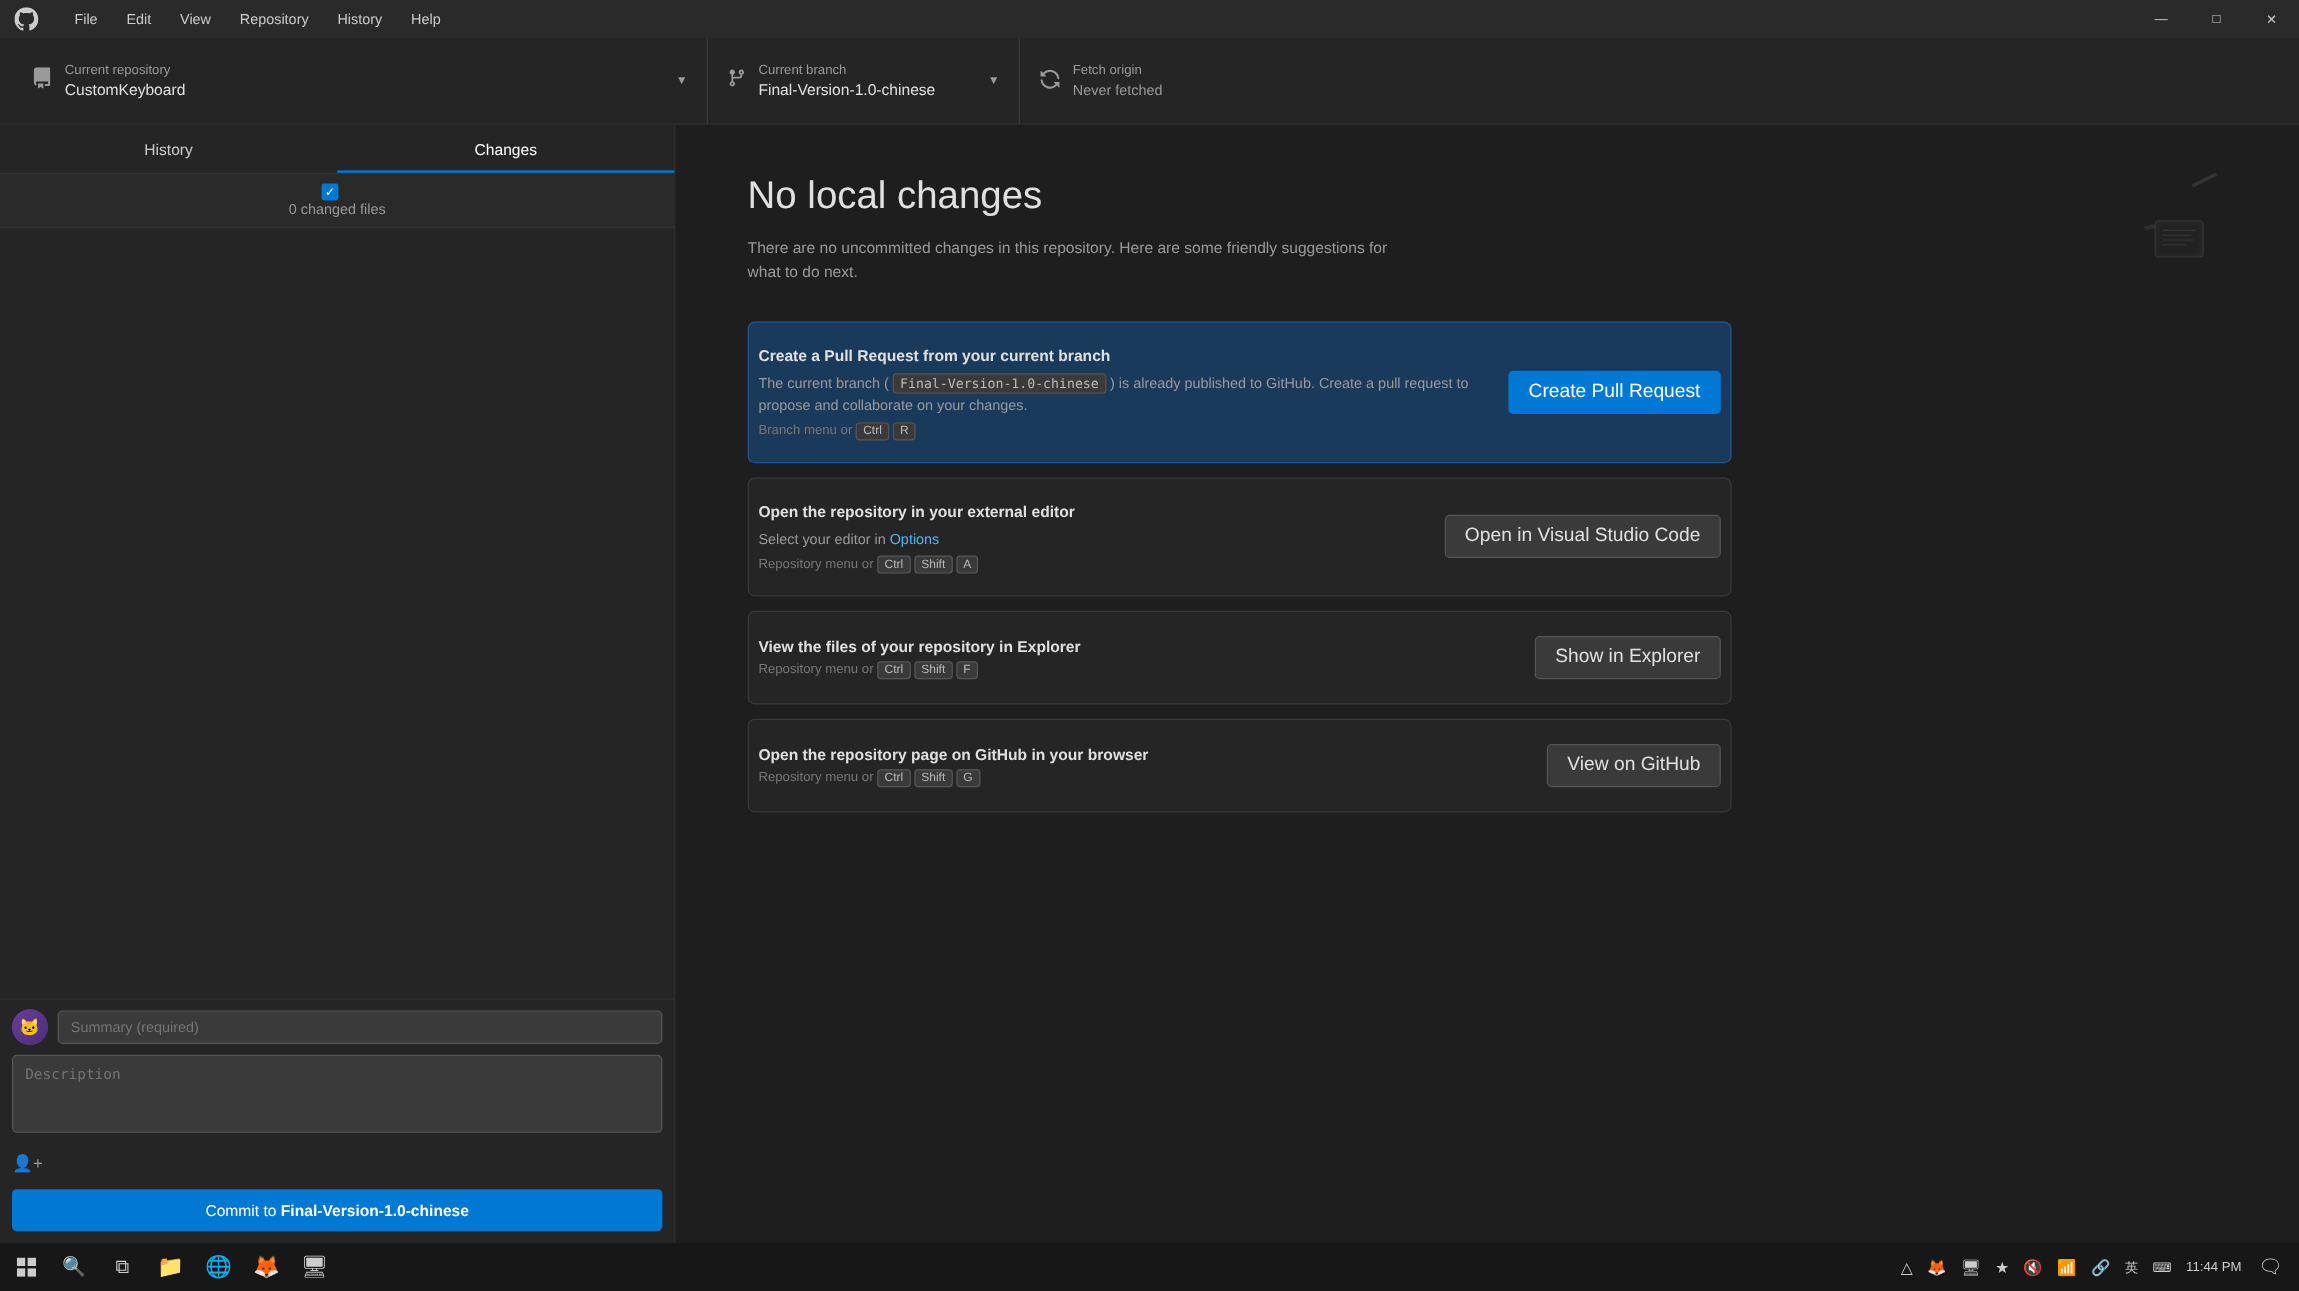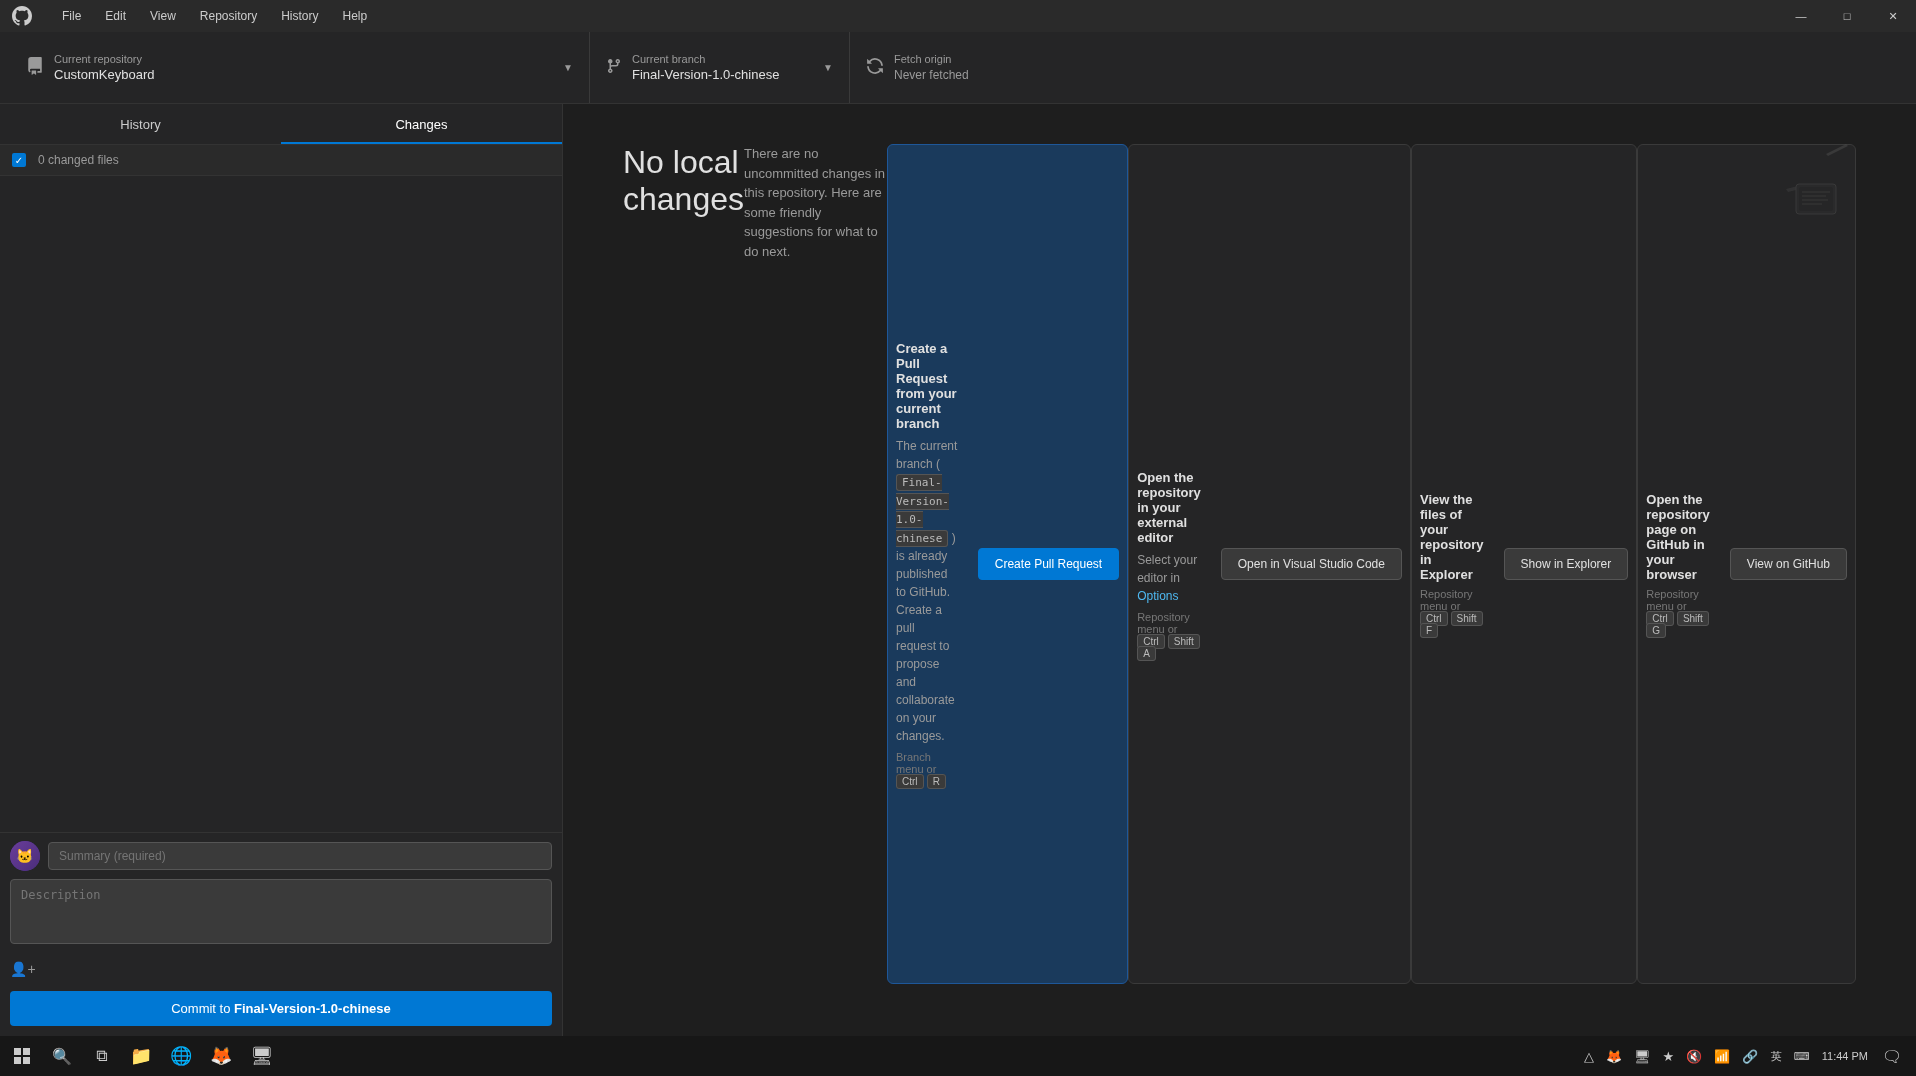--- a/index.html
+++ b/index.html
@@ -153,20 +153,21 @@
       height: 2px;
       background: #0078d4;
     }
 
     .changed-files-row {
       display: flex;
       align-items: center;
       padding: 8px 12px;
       background: #2a2a2a;
       border-bottom: 1px solid #333;
+      flex-direction: column;
     }
     .checkbox {
       width: 14px;
       height: 14px;
       background: #0078d4;
       border: none;
       border-radius: 2px;
       display: flex;
       align-items: center;
       justify-content: center;
@@ -253,21 +254,21 @@
       color: #9a9a9a;
       font-size: 12px;
       cursor: pointer;
     }
 
     
     .main-content {
       flex: 1;
       background: #1e1e1e;
       display: flex;
-      flex-direction: row;
+      flex-direction: column;
       padding: 40px 60px;
       position: relative;
     }
     .no-changes-title {
       font-size: 32px;
       color: #e0e0e0;
       font-weight: 300;
       margin-bottom: 16px;
     }
     .no-changes-subtitle {
@@ -334,21 +335,21 @@
       padding: 1px 5px;
       font-size: 10px;
       color: #bbb;
     }
     .card-btn {
       background: #3a3a3a;
       border: 1px solid #555;
       border-radius: 4px;
       color: #e0e0e0;
       padding: 8px 16px;
-      font-size: 12px;
+      font-size: 16px;
       cursor: pointer;
       white-space: nowrap;
       flex-shrink: 0;
       margin-left: 20px;
     }
     .card-btn.primary {
       background: #0078d4;
       border-color: #0078d4;
       color: white;
     }

